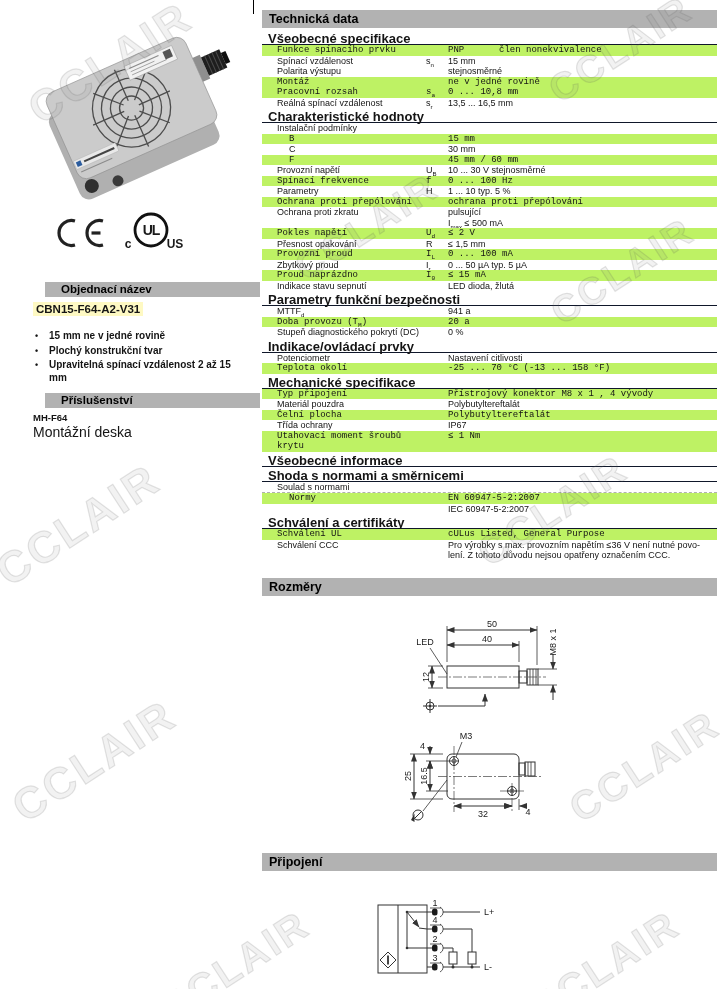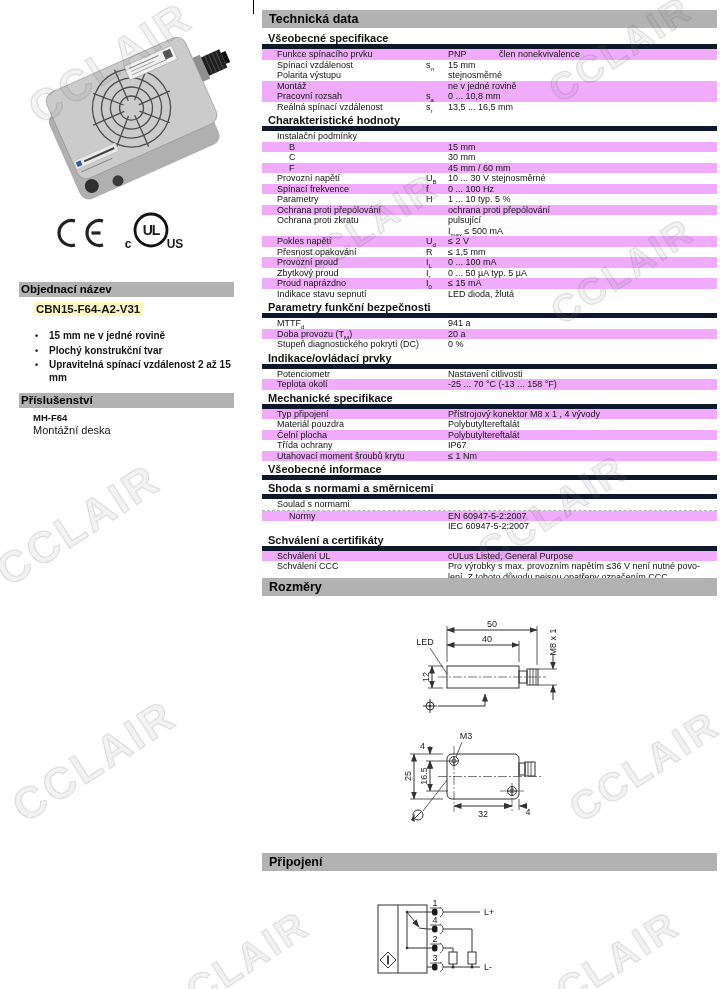--- a/index.html
+++ b/index.html
@@ -10,40 +10,40 @@
   
   .wm { position:absolute; font-weight:bold; letter-spacing:3px; color:rgba(130,130,130,0.10);
         -webkit-text-stroke:1.2px rgba(90,90,90,0.16); transform:rotate(-33deg);
         pointer-events:none; z-index:40; white-space:nowrap; }
 
   .divider-tick { position:absolute; left:253px; top:0; width:1px; height:14px; background:#000; }
 
   
   .hbar { position:absolute; left:262px; width:455px; height:18px; background:#b2b2b2;
           font-size:12.5px; font-weight:bold; line-height:18px; padding-left:7px; color:#000000; }
-  .lbar { position:absolute; left:19px; width:215px; height:15px; background:#b2b2b2;
-          font-size:11.5px; font-weight:bold; line-height:15px; padding-left:2px; color:#000; }
+  .lbar { position:absolute; left:45px; width:215px; height:15px; background:#b2b2b2;
+          font-size:11.5px; font-weight:bold; line-height:15px; padding-left:16px; color:#000; }
 
   
   .pn { position:absolute; left:33px; top:302px; font-size:11.5px; font-weight:bold;
         background:#fef9c3; padding:1px 3px; display:inline-block; }
   .bullets { position:absolute; left:33px; top:330px; width:218px; }
   .bullet-item { display:flex; font-size:10px; font-weight:bold; line-height:12.5px; margin-bottom:2px; }
   .bullet-item .dot { width:16px; flex:0 0 16px; padding-left:2px; font-size:9px; }
   .acc-code { position:absolute; left:33px; top:412px; font-size:9.5px; font-weight:bold; }
-  .acc-desc { position:absolute; left:33px; top:424px; font-size:11px;text-align:center; }
+  .acc-desc { position:absolute; left:33px; top:424px; font-size:14px;text-align:center; }
 
   
   .tech-table { position:absolute; left:262px; top:33px; width:455px; }
-  .sec-h { font-weight:bold; font-size:11px; line-height:11px; padding-left:6px;
-           border-bottom:5px solid #0f172a; }
+  .sec-h { font-weight:bold; font-size:13px; line-height:11px; padding-left:6px;
+           border-bottom:1px solid #0f172a; }
   .sec-h.mt { margin-top:3px; }
   .t-row { position:relative; display:flex; align-items:flex-start; min-height:10.5px;
            font-size:9px; line-height:10.5px; }
-  .t-row.shade { background:#f0abfc; }
+  .t-row.shade { background:#bef264;font-family:Liberation Mono, monospace; }
   .t-row.dashed { border-bottom:1px dashed #b0b0b0; }
   .t-row .lbl { flex:0 0 164px; padding-left:15px; }
   .t-row .lbl.ind2 { padding-left:27px; }
   .t-row .sym { flex:0 0 22px; }
   .t-row .val { flex:1 1 auto; padding-right:3px; }
   .t-row .extra { position:absolute; left:237px; top:0; }
   sub { font-size:0.68em; line-height:0; }
 
   svg { position:absolute; overflow:visible; }
   svg text { font-family:"Liberation Sans", sans-serif; fill:#1a1a1a; }

